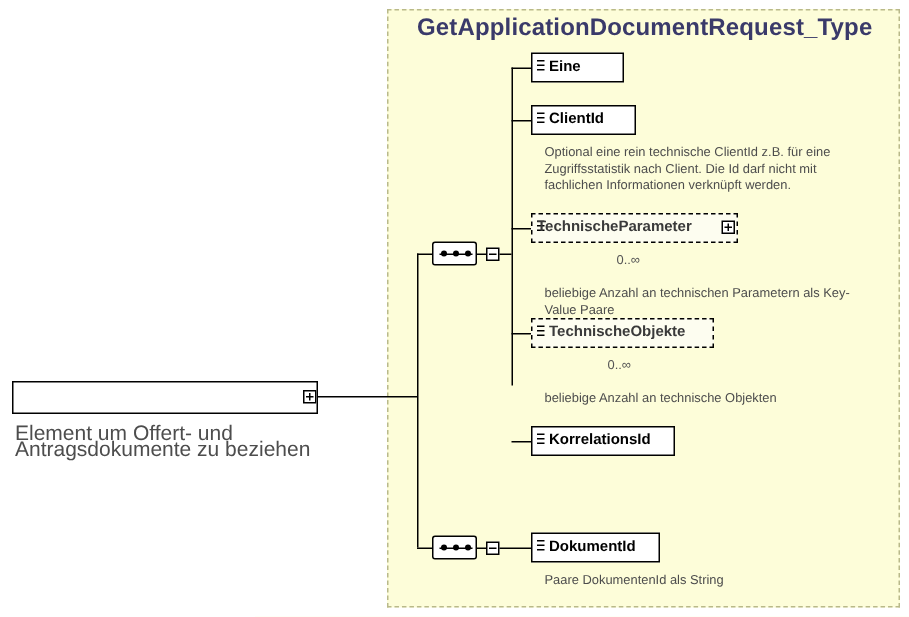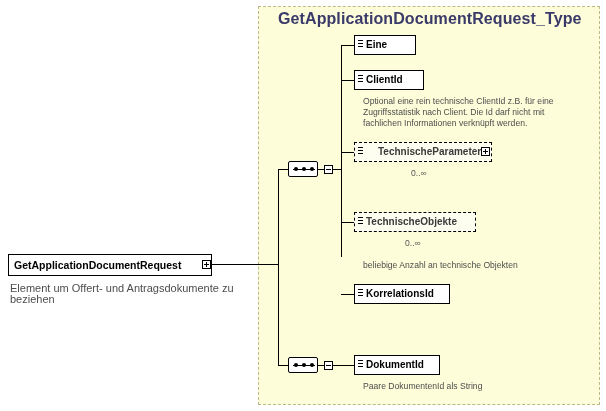--- a/index.html
+++ b/index.html
@@ -80,21 +80,21 @@
     background: #000;
   }
   .root-plus:before { left: 1px; top: 3px; width: 5px; height: 1px; }
   .root-plus:after  { left: 3px; top: 1px; width: 1px; height: 5px; }
 
   .root-annot {
     position: absolute;
     left: 10px;
     top: 283px;
     width: 239px;
-    font-size: 11px;
+    font-size: 14px;
     color: #4d4d4d;
     line-height: 11px;
   }
 
   
   .node {
     position: absolute;
     background: #ffffff;
     border: 1px solid #000000;
     box-sizing: border-box;
@@ -213,21 +213,20 @@
 </style>
 </head>
 <body>
 
 <div id="canvas">
 
   <div class="type-box"></div>
   <div class="type-title">GetApplicationDocumentRequest_Type</div>
 
   <div class="root-box"></div>
-  <div class="root-label">GetApplicationDocumentRequest</div>
   <div class="root-plus"></div>
   <div class="root-annot">Element um Offert- und Antragsdokumente zu beziehen</div>
 
   <div class="hline" style="left:212px; top:264px; width:66px;"></div>
   <div class="vline" style="left:278px; top:169px; height:196px;"></div>
   <div class="hline" style="left:278px; top:169px; width:10px;"></div>
   <div class="hline" style="left:278px; top:365px; width:10px;"></div>
 
   <div class="seq" style="left:288px; top:161px;">
     <div class="bar"></div>
@@ -263,23 +262,24 @@
     </div>
   <div class="node-label" style="left:366px; top:74px;">ClientId</div>
   <div class="annot" style="left:363px; top:96px; width:218px;">Optional eine rein technische ClientId z.B. für eine Zugriffsstatistik nach Client. Die Id darf nicht mit fachlichen Informationen verknüpft werden.</div>
 
   <div class="node dashed" style="left:354px; top:142px; width:138px;"></div>
   <div class="stack-glyph" style="left:358px; top:147px;">
       <i></i>
       <i></i>
       <i></i>
     </div>
-  <div class="node-label optional" style="left:378px; top:146px;">TechnischeParameter</div>
+  <div class="node-label optional" style="left:358px; top:146px;">TechnischeParameter</div>
   <div class="node-plus" style="left:481px; top:147px;"></div>
   <div class="card" style="left:411px; top:168px;">0..∞</div>
+  <div class="annot" style="left:363px; top:190px; width:218px;">beliebige Anzahl an technischen Parametern als Key-Value Paare</div>
 
   <div class="node dashed" style="left:354px; top:212px; width:122px;"></div>
   <div class="stack-glyph" style="left:358px; top:217px;">
       <i></i>
       <i></i>
       <i></i>
     </div>
   <div class="node-label optional" style="left:366px; top:216px;">TechnischeObjekte</div>
   <div class="card" style="left:405px; top:238px;">0..∞</div>
   <div class="annot" style="left:363px; top:260px; width:218px;">beliebige Anzahl an technische Objekten</div>

